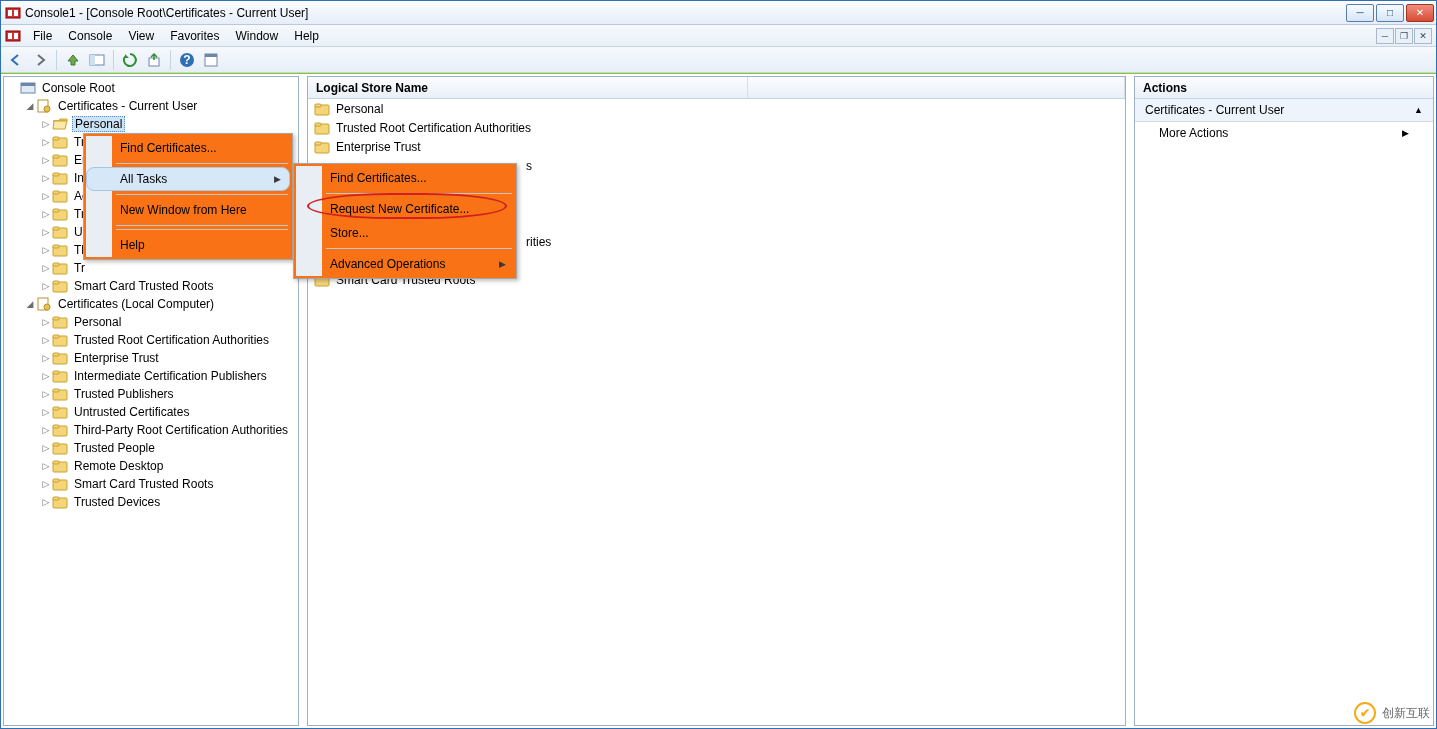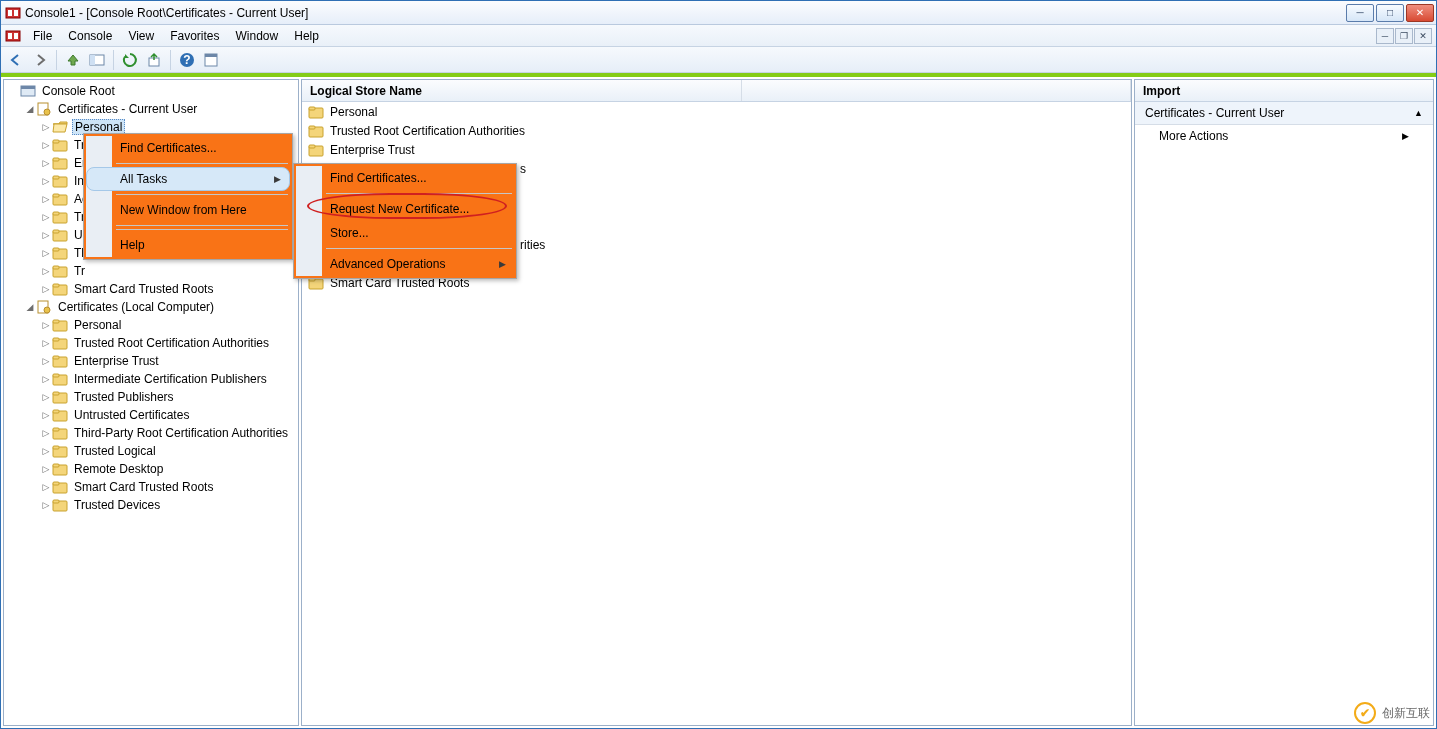--- a/index.html
+++ b/index.html
@@ -18,21 +18,21 @@
   .mdi-btn { width:18px; height:16px; border:1px solid #a9b8cc; background:#e9f0f8; display:flex;align-items:center;justify-content:center;font-size:9px;color:#3a4a5f;}
   
   .menubar { height: 22px; background: linear-gradient(#f6f9fd,#e9f0f8); display:flex; align-items:center; padding: 0 4px; border-bottom:1px solid #c6d3e3; }
   .menubar .mi { padding: 2px 8px; cursor:default; }
   .menubar .doc-icon { width:16px; height:16px; margin-right:4px; }
   
   .toolbar { height: 26px; background: linear-gradient(#f6f9fd,#e6eef8); display:flex; align-items:center; padding:0 4px; gap:2px; border-bottom:1px solid #c6d3e3; }
   .tbtn { width:22px; height:22px; display:flex;align-items:center;justify-content:center; border:1px solid transparent; border-radius:2px; }
   .sep { width:1px; height:20px; background:#c6d3e3; margin:0 3px; }
   
-  .content { flex:1; display:flex; border-top:4px solid #84cc16; overflow:hidden; }
+  .content { flex:1; display:flex; border-top:1px solid #84cc16; overflow:hidden;gap:6px; }
   .pane { border:1px solid #9cb0c9; background:#fff; overflow:auto; }
   .tree-pane { width:296px; margin:2px 1px 2px 2px; }
   .list-pane { flex:1; margin:2px 1px; display:flex; flex-direction:column; }
   .actions-pane { width:300px; margin:2px 2px 2px 1px; display:flex; flex-direction:column; }
   
   .tree { padding:2px 0; }
   .tnode { display:flex; align-items:center; height:18px; padding-left:4px; white-space:nowrap; }
   .twisty { width:12px; height:12px; display:inline-flex; align-items:center; justify-content:center; color:#6e6e6e; font-size:9px; margin-right:0px;}
   .twisty.none { visibility:hidden; }
   .ticon { width:16px; height:16px; margin-right:4px; }
@@ -391,21 +391,21 @@
             </span>
             <span class="tlabel">Third-Party Root Certification Authorities</span>
           </div>
         <div class="tnode d3">
             <span class="twisty">▷</span>
             <span class="ticon">
               <svg width="16" height="16">
                 <use href="#i-folder"></use>
               </svg>
             </span>
-            <span class="tlabel">Trusted Logical</span>
+            <span class="tlabel">Trusted People</span>
           </div>
         <div class="tnode d3">
             <span class="twisty">▷</span>
             <span class="ticon">
               <svg width="16" height="16">
                 <use href="#i-folder"></use>
               </svg>
             </span>
             <span class="tlabel">Remote Desktop</span>
           </div>
@@ -473,21 +473,21 @@
               <svg width="16" height="16">
                 <use href="#i-folder"></use>
               </svg>
             </span>
             <span>Smart Card Trusted Roots</span>
           </div>
       </div>
     </div>
 
     <div class="pane actions-pane">
-      <div class="actions-header">Import</div>
+      <div class="actions-header">Actions</div>
       <div class="actions-section">
         <span>Certificates - Current User</span>
         <span style="font-size:9px">▲</span>
       </div>
       <div class="actions-item">
         <span>More Actions</span>
         <span style="font-size:9px">▶</span>
       </div>
     </div>
   </div>

